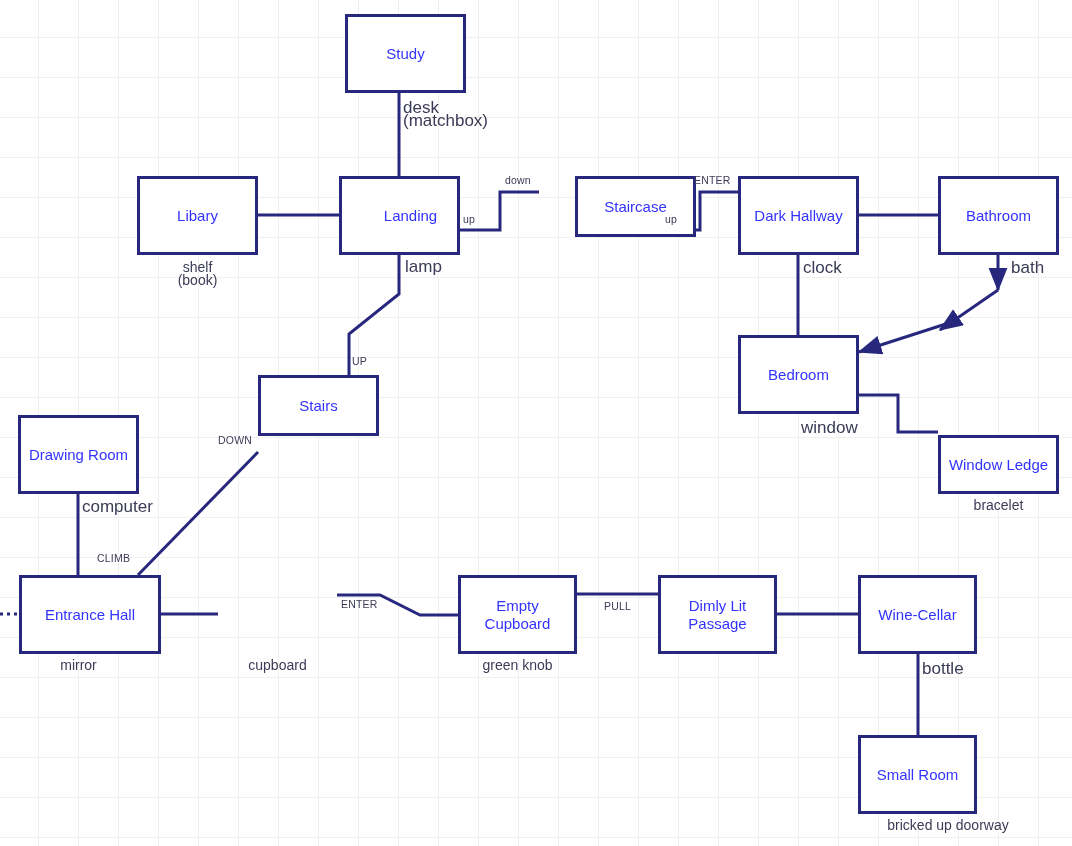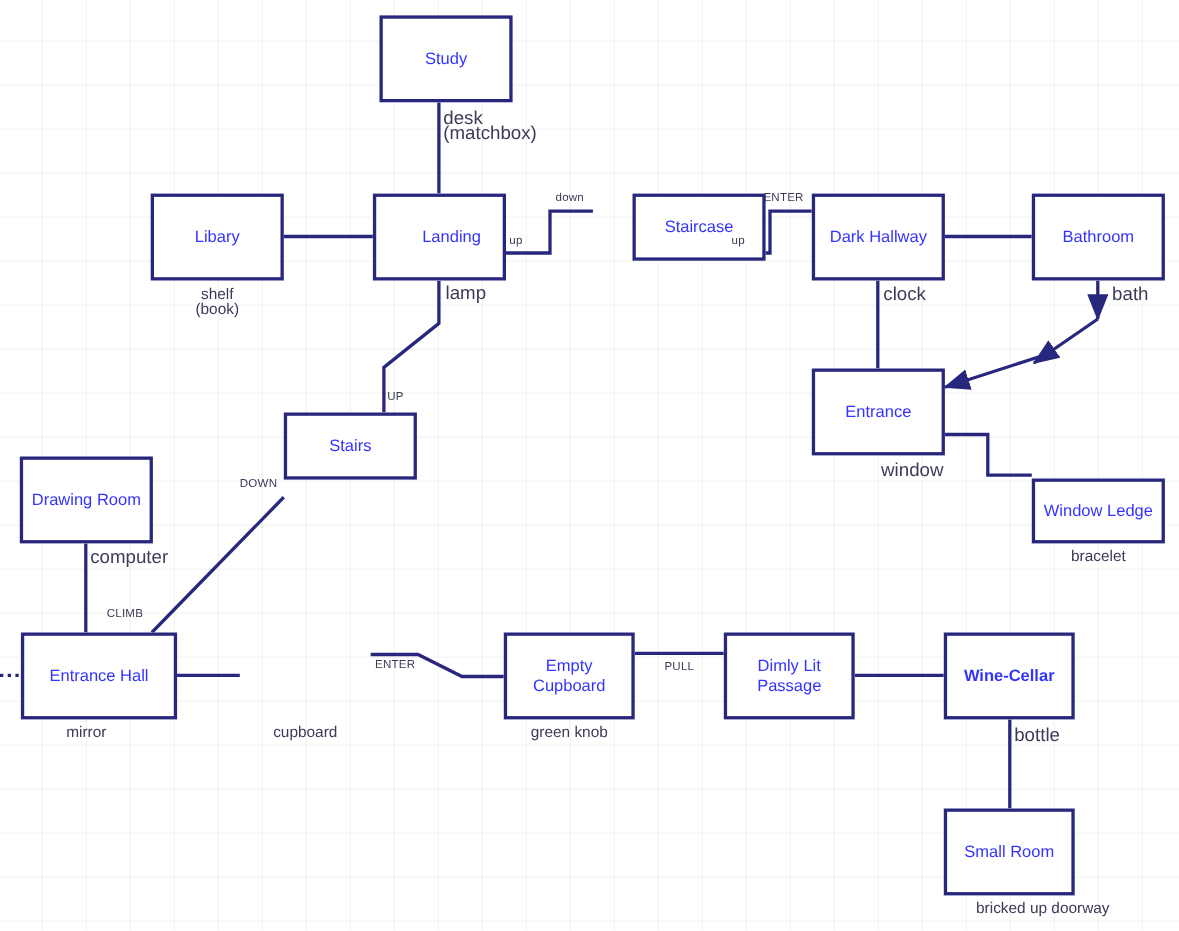--- a/index.html
+++ b/index.html
@@ -114,30 +114,30 @@
       <path d="M918,654 L918,735"></path>
     </g>
   </svg>
 
   <div class="node" style="left: 345px; top: 14px; width: 121px; height: 79px;">Study</div>
   <div class="node" style="left: 137px; top: 176px; width: 121px; height: 79px;">Libary</div>
   <div class="node" style="left: 339px; top: 176px; width: 121px; height: 79px; padding-left: 22px;">Landing</div>
   <div class="node" style="left: 539px; top: 176px; width: 121px; height: 61px; margin-left: 36px;">Staircase</div>
   <div class="node" style="left: 738px; top: 176px; width: 121px; height: 79px;">Dark Hallway</div>
   <div class="node" style="left: 938px; top: 176px; width: 121px; height: 79px;">Bathroom</div>
-  <div class="node" style="left: 738px; top: 335px; width: 121px; height: 79px;">Entrance</div>
+  <div class="node" style="left: 738px; top: 335px; width: 121px; height: 79px;">Bedroom</div>
   <div class="node" style="left: 938px; top: 435px; width: 121px; height: 59px;">Window Ledge</div>
   <div class="node" style="left: 258px; top: 375px; width: 121px; height: 61px;">Stairs</div>
   <div class="node" style="left: 18px; top: 415px; width: 121px; height: 79px;">Drawing Room</div>
   <div class="node" style="left: 19px; top: 575px; width: 142px; height: 79px;">Entrance Hall</div>
   <div class="node" style="left: 458px; top: 575px; width: 119px; height: 79px;">Empty
 Cupboard</div>
   <div class="node" style="left: 658px; top: 575px; width: 119px; height: 79px;">Dimly Lit
 Passage</div>
-  <div class="node" style="left: 858px; top: 575px; width: 119px; height: 79px; font-weight: bold;">Wine-Cellar</div>
+  <div class="node" style="left: 858px; top: 575px; width: 119px; height: 79px;">Wine-Cellar</div>
   <div class="node" style="left: 858px; top: 735px; width: 119px; height: 79px;">Small Room</div>
 
   <div class="edge-label" style="left: 403px; top: 101px;">desk
 (matchbox)</div>
   <div class="edge-label lbl-sm" style="left: 505px; top: 174px;">down</div>
   <div class="edge-label lbl-sm" style="left: 463px; top: 213px;">up</div>
   <div class="edge-label lbl-sm" style="left: 665px; top: 213px;">up</div>
   <div class="edge-label lbl-sm" style="left: 694px; top: 174px;">ENTER</div>
   <div class="edge-label" style="left: 803px; top: 261px;">clock</div>
   <div class="edge-label" style="left: 1011px; top: 261px;">bath</div>

